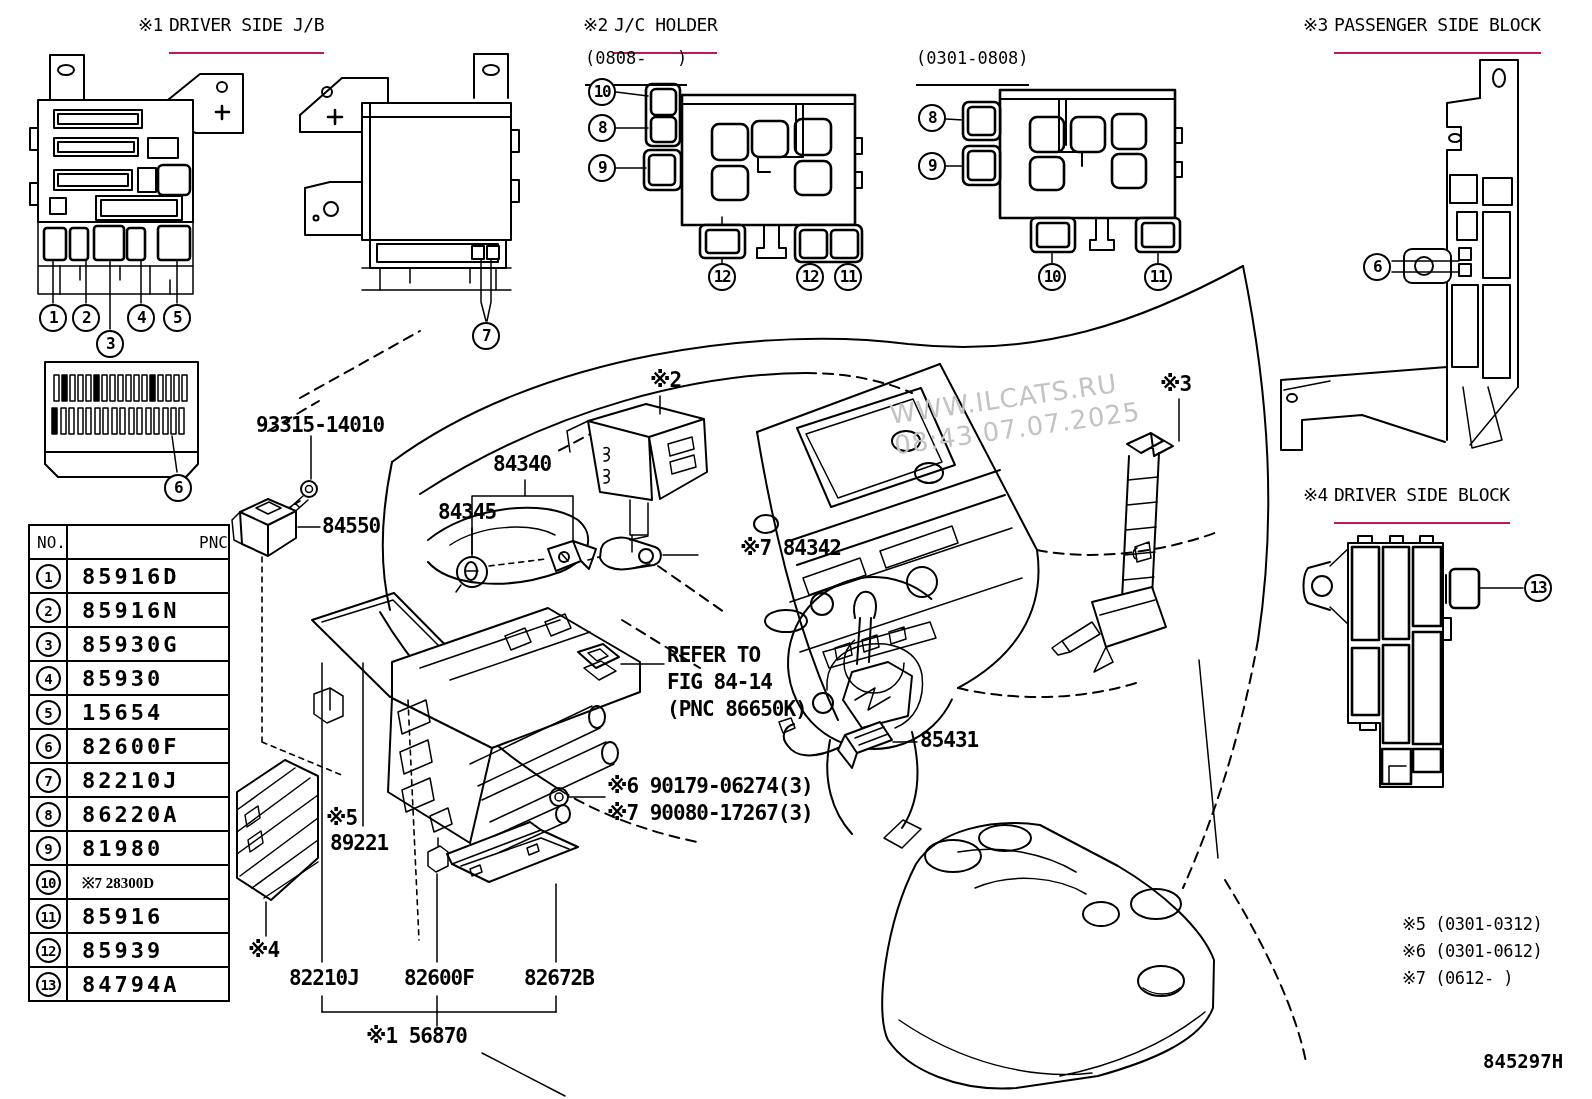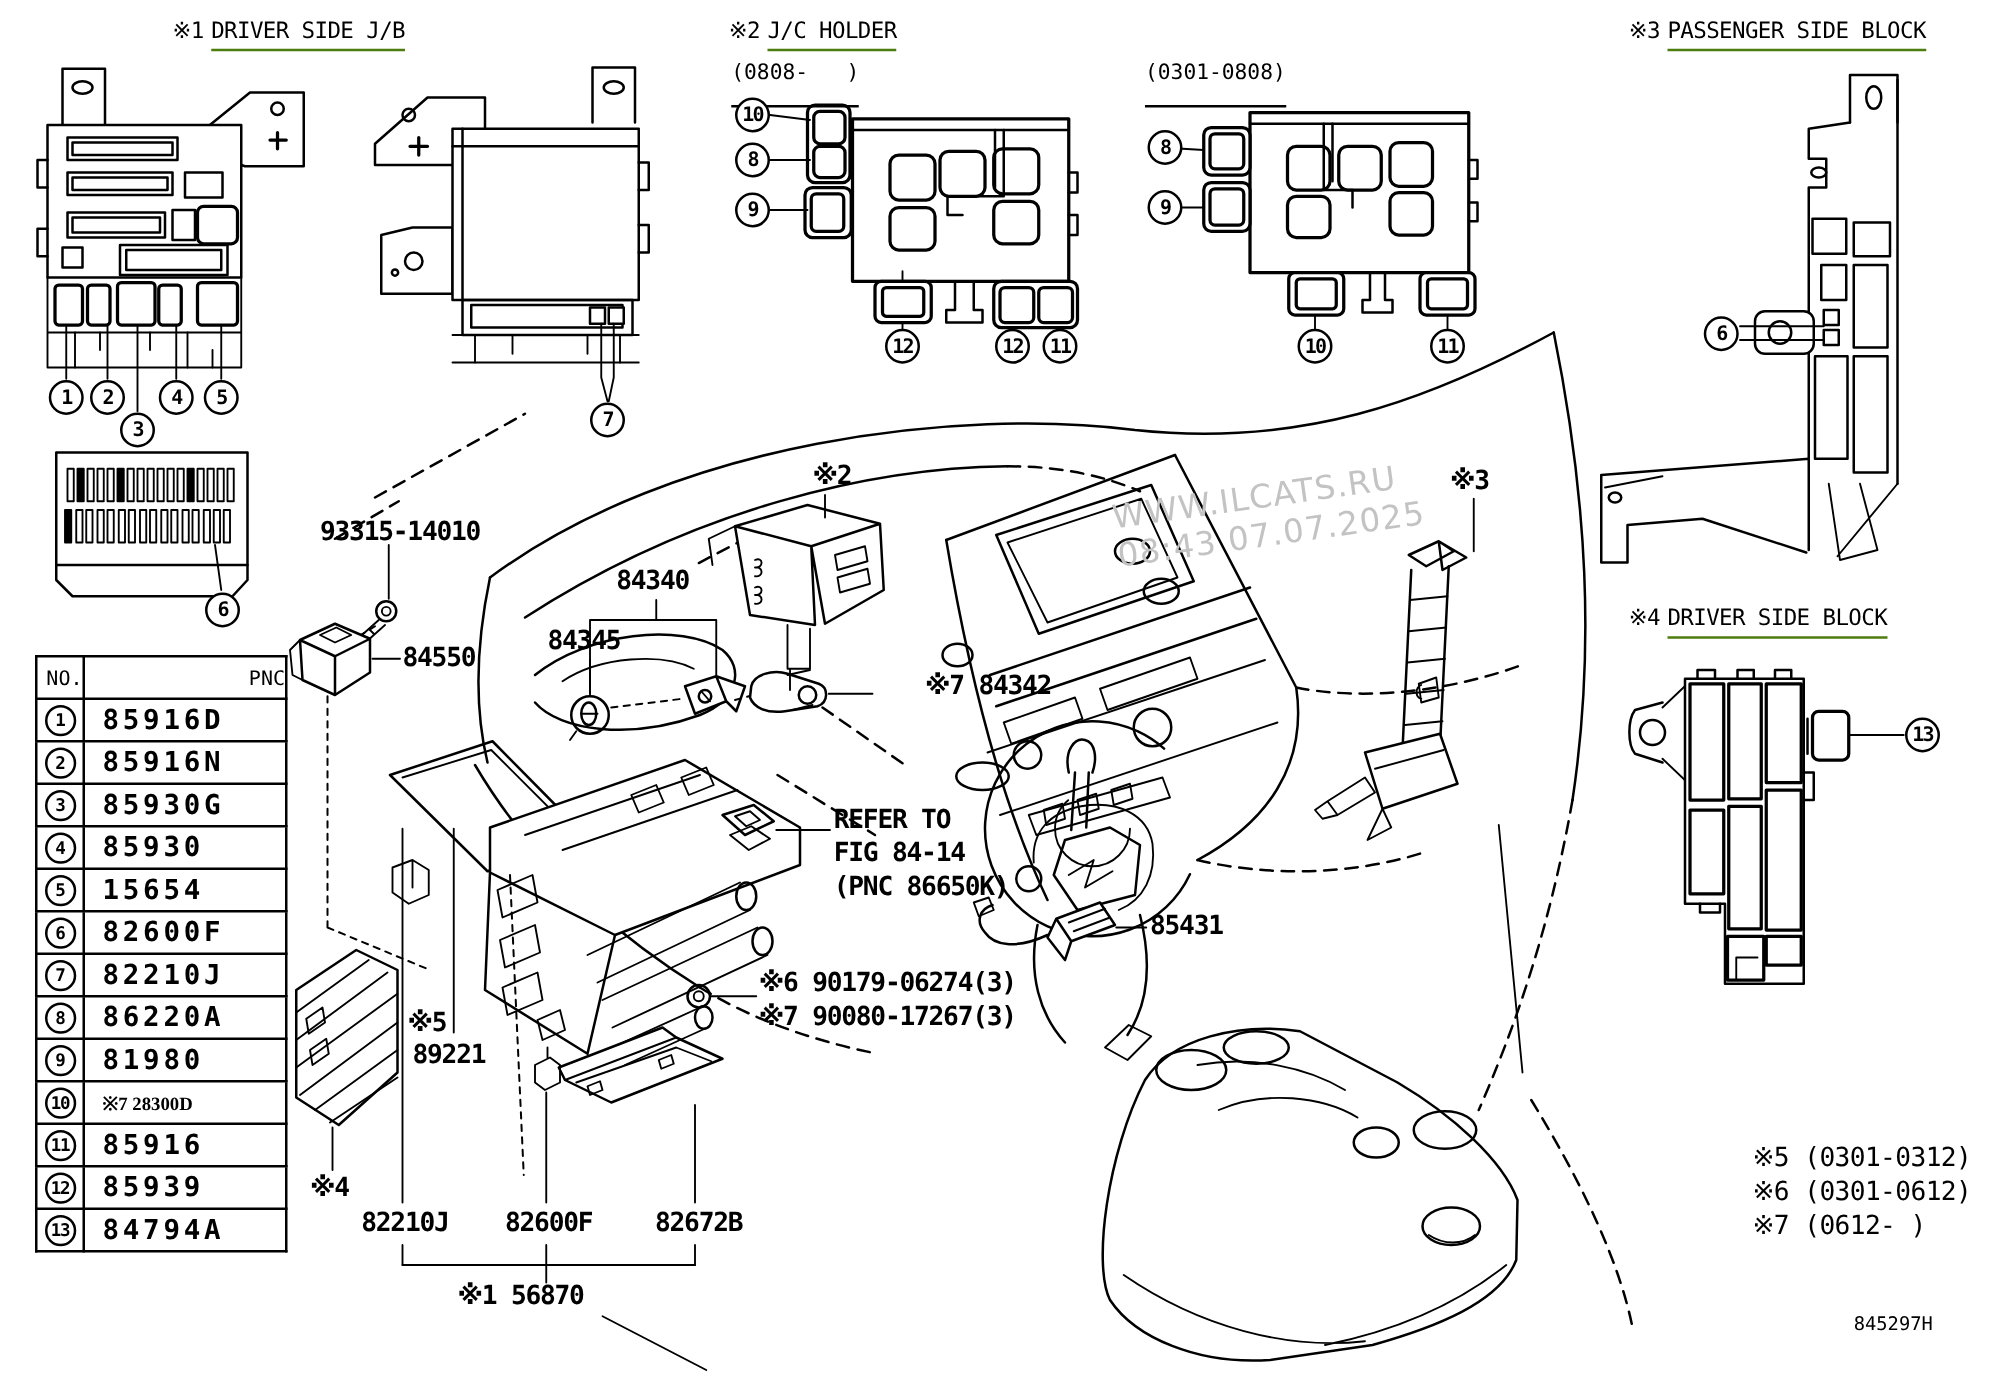--- a/index.html
+++ b/index.html
@@ -9,26 +9,26 @@
   svg.art path,svg.art rect,svg.art circle,svg.art ellipse,svg.art line{
          stroke:#000;fill:none;stroke-width:2;stroke-linecap:round;stroke-linejoin:round;}
   svg.art .wf{fill:#fff;}
   svg.art .blk{fill:#000;stroke:none;}
   svg.art .thin{stroke-width:1.5;}
   svg.art .thk{stroke-width:2.6;}
   svg.art .dsh{stroke-dasharray:10 7;}
   svg.art .dsh2{stroke-dasharray:5 5;stroke-width:1.6;}
   .abs{position:absolute;white-space:nowrap;}
   .ttl{font-size:18px;letter-spacing:-.5px;}
-  .ttl .u{border-bottom:2px solid #4d7c0f;padding-bottom:4px;}
+  .ttl .u{border-bottom:2px solid #be185d;padding-bottom:17px;}
   .ttl .pfx{margin-right:6px;}
   .sub{font-size:17px;border-bottom:2px solid #000;padding-bottom:16px;white-space:pre;}
   .lbl{font-size:21px;font-weight:bold;letter-spacing:-1px;}
-  .note{font-size:21px;letter-spacing:-.5px;}
-  .docnum{font-size:15px;letter-spacing:0;}
+  .note{font-size:17px;letter-spacing:-.5px;}
+  .docnum{font-size:19px;letter-spacing:0;font-weight:bold;}
   .co{position:absolute;width:28px;height:28px;border:2.4px solid #000;border-radius:50%;
       background:#fff;box-sizing:border-box;text-align:center;line-height:23px;
       font-size:16px;font-weight:bold;letter-spacing:-1.5px;}
   .wm{position:absolute;left:888px;top:400px;width:270px;color:#c3c3c3;font-size:26px;
       line-height:31px;letter-spacing:1px;transform:rotate(-8deg);transform-origin:left top;
       font-family:"DejaVu Sans","Liberation Sans",sans-serif;}
   table.pnc{position:absolute;left:28px;top:524px;border-collapse:collapse;
       border:2.5px solid #000;}
   table.pnc td,table.pnc th{border:2px solid #000;padding:0;}
   table.pnc th{width:36px;height:32px;font-size:16px;font-weight:normal;text-align:right;}

